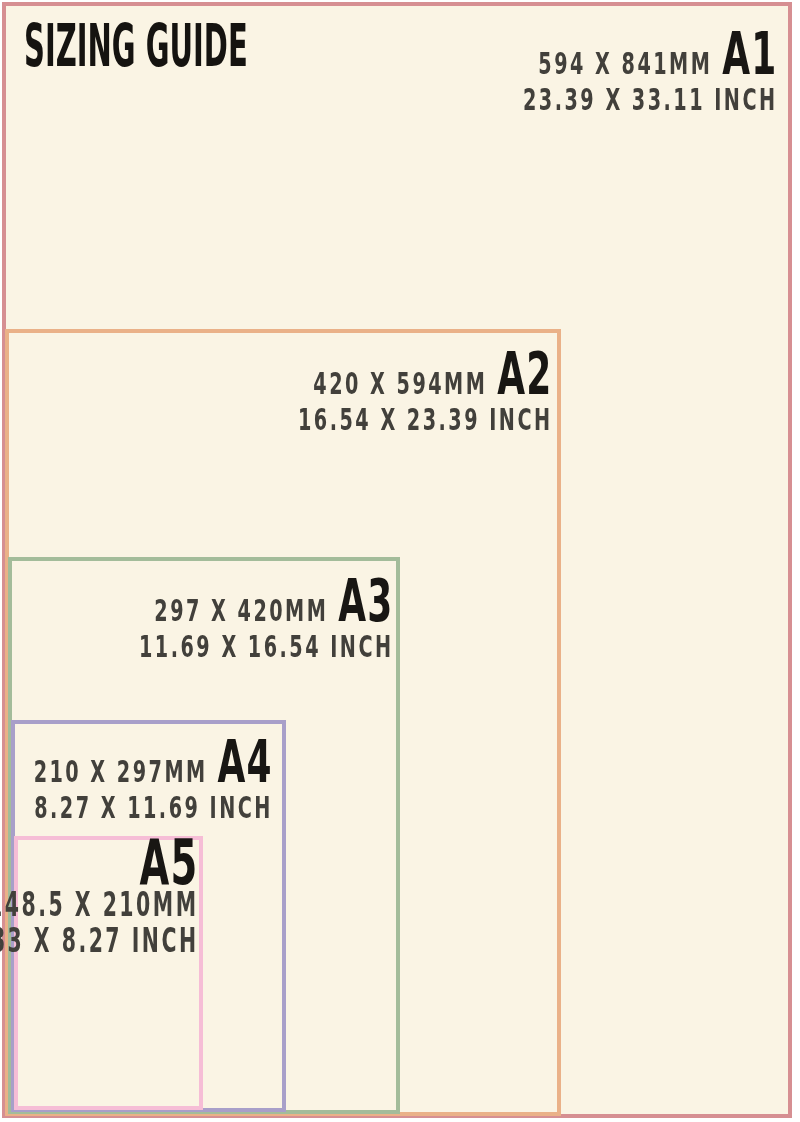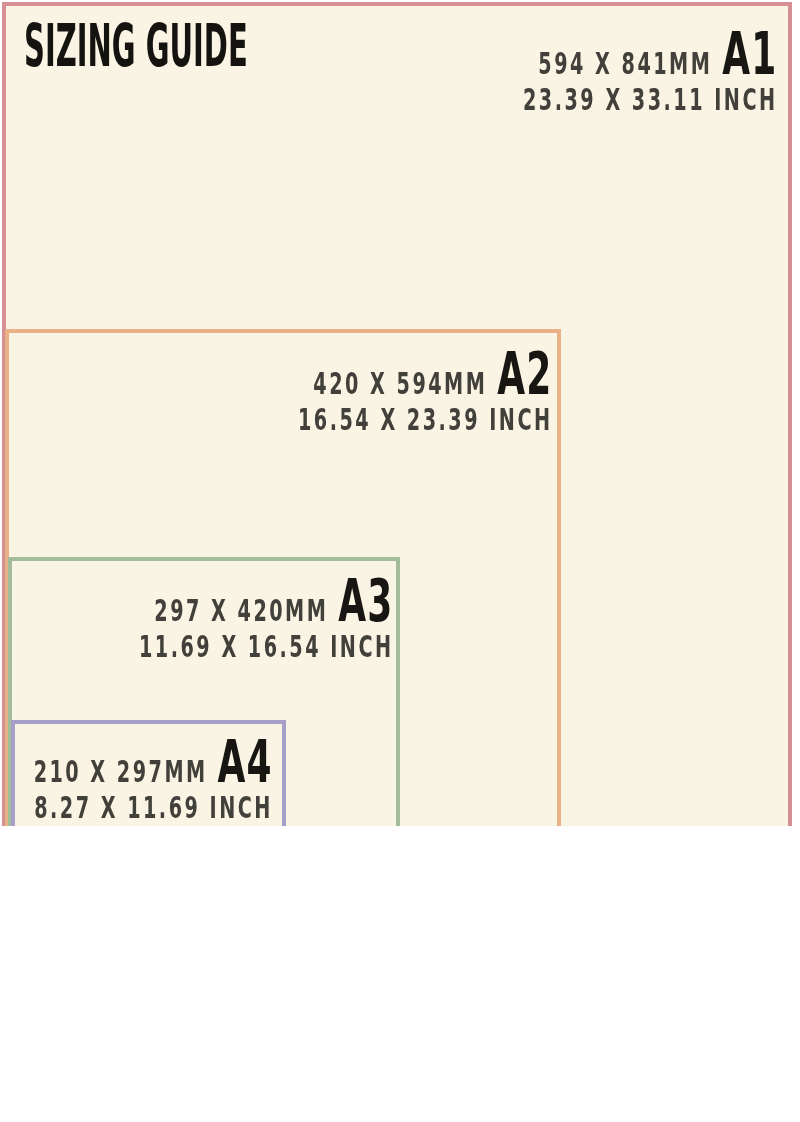--- a/index.html
+++ b/index.html
@@ -4,21 +4,21 @@
 <style>
   html, body {
     margin: 0;
     padding: 0;
     background: #ffffff;
     font-family: "DejaVu Sans", "Liberation Sans", sans-serif;
   }
   .poster {
     position: relative;
     width: 800px;
-    height: 826px;
+    height: 1122px;
     background: #ffffff;
     overflow: hidden;
   }
   
   .rect {
     position: absolute;
     box-sizing: border-box;
     border: 4px solid #000;
     background: transparent;
   }

